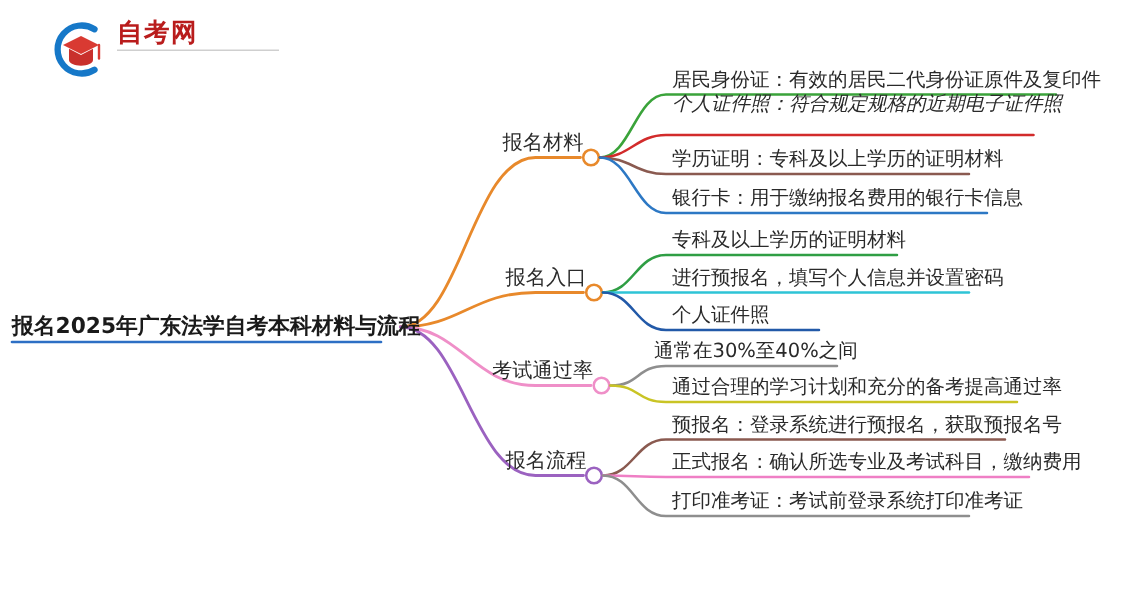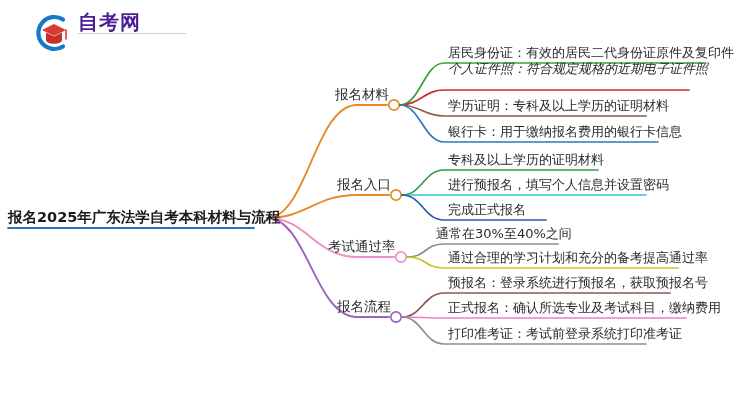--- a/index.html
+++ b/index.html
@@ -36,23 +36,23 @@
     left: 0; top: 2px;
     width: 44px; height: 42px;
   }
   .logo-text {
     position: absolute;
     left: 48px;
     top: 2px;
     width: 112px;
   }
   .logo-cn {
-    font-size: 20px;
+    font-size: 17px;
     font-weight: bold;
-    color: #4c1d95;
+    color: #b91c1c;
     letter-spacing: 1px;
     line-height: 20px;
     font-family: Liberation Sans, sans-serif;
   }
   .logo-rule {
     height: 1px;
     background: #cfcfcf;
     margin: 1px 0 1px 0;
     width: 108px;
   }
@@ -133,21 +133,21 @@
 <div id="labels">
     <div class="node-label root-label" style="left: 8px; top: 208px;">报名2025年广东法学自考本科材料与流程</div>
     <div class="node-label branch-label" style="left: 335px; top: 86px;">报名材料</div>
     <div class="node-label leaf-label" style="left: 448px; top: 44px;">居民身份证：有效的居民二代身份证原件及复印件</div>
     <div class="node-label leaf-label" style="left: 448px; top: 60px; font-style: italic;">个人证件照：符合规定规格的近期电子证件照</div>
     <div class="node-label leaf-label" style="left: 448px; top: 97px;">学历证明：专科及以上学历的证明材料</div>
     <div class="node-label leaf-label" style="left: 448px; top: 123px;">银行卡：用于缴纳报名费用的银行卡信息</div>
     <div class="node-label branch-label" style="left: 337px; top: 176px;">报名入口</div>
     <div class="node-label leaf-label" style="left: 448px; top: 151px;">专科及以上学历的证明材料</div>
     <div class="node-label leaf-label" style="left: 448px; top: 176px;">进行预报名，填写个人信息并设置密码</div>
-    <div class="node-label leaf-label" style="left: 448px; top: 201px;">完成正式报名</div>
+    <div class="node-label leaf-label" style="left: 448px; top: 201px;">个人证件照</div>
     <div class="node-label branch-label" style="left: 328px; top: 238px;">考试通过率</div>
     <div class="node-label leaf-label" style="left: 436px; top: 225px;">通常在30%至40%之间</div>
     <div class="node-label leaf-label" style="left: 448px; top: 249px;">通过合理的学习计划和充分的备考提高通过率</div>
     <div class="node-label branch-label" style="left: 337px; top: 298px;">报名流程</div>
     <div class="node-label leaf-label" style="left: 448px; top: 274px;">预报名：登录系统进行预报名，获取预报名号</div>
     <div class="node-label leaf-label" style="left: 448px; top: 299px; font-family: Liberation Serif, serif;">正式报名：确认所选专业及考试科目，缴纳费用</div>
     <div class="node-label leaf-label" style="left: 448px; top: 325px;">打印准考证：考试前登录系统打印准考证</div>
   </div>
 
 </body></html>

